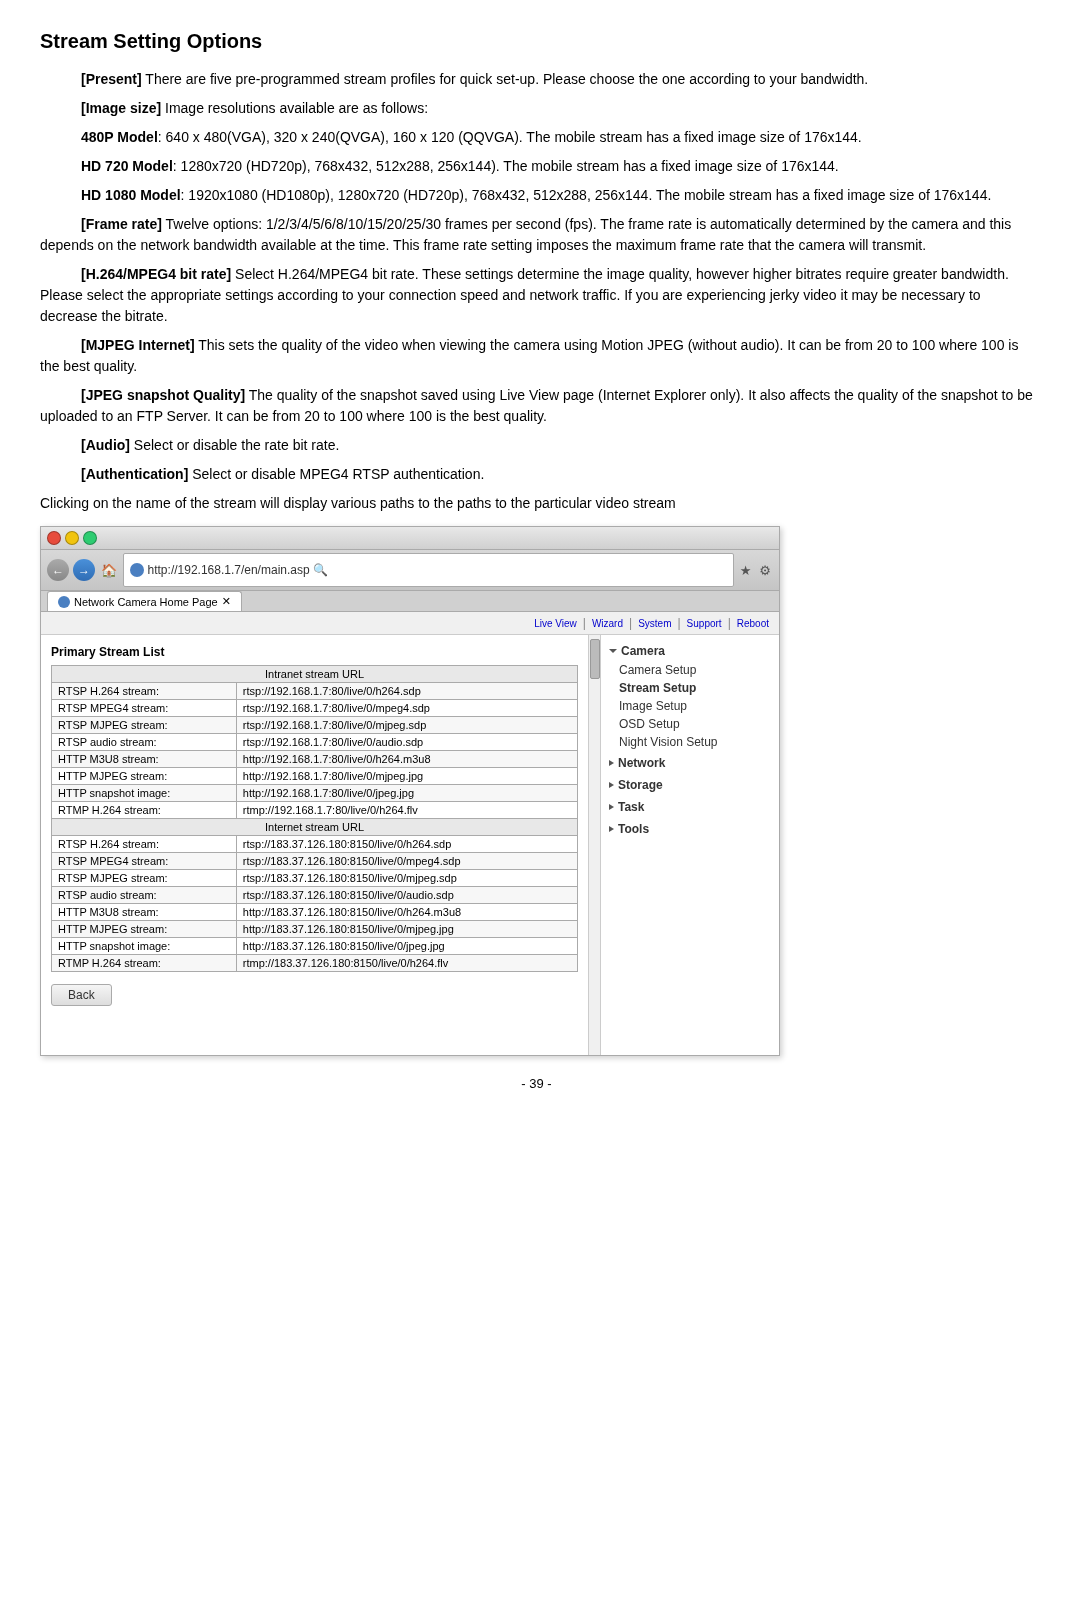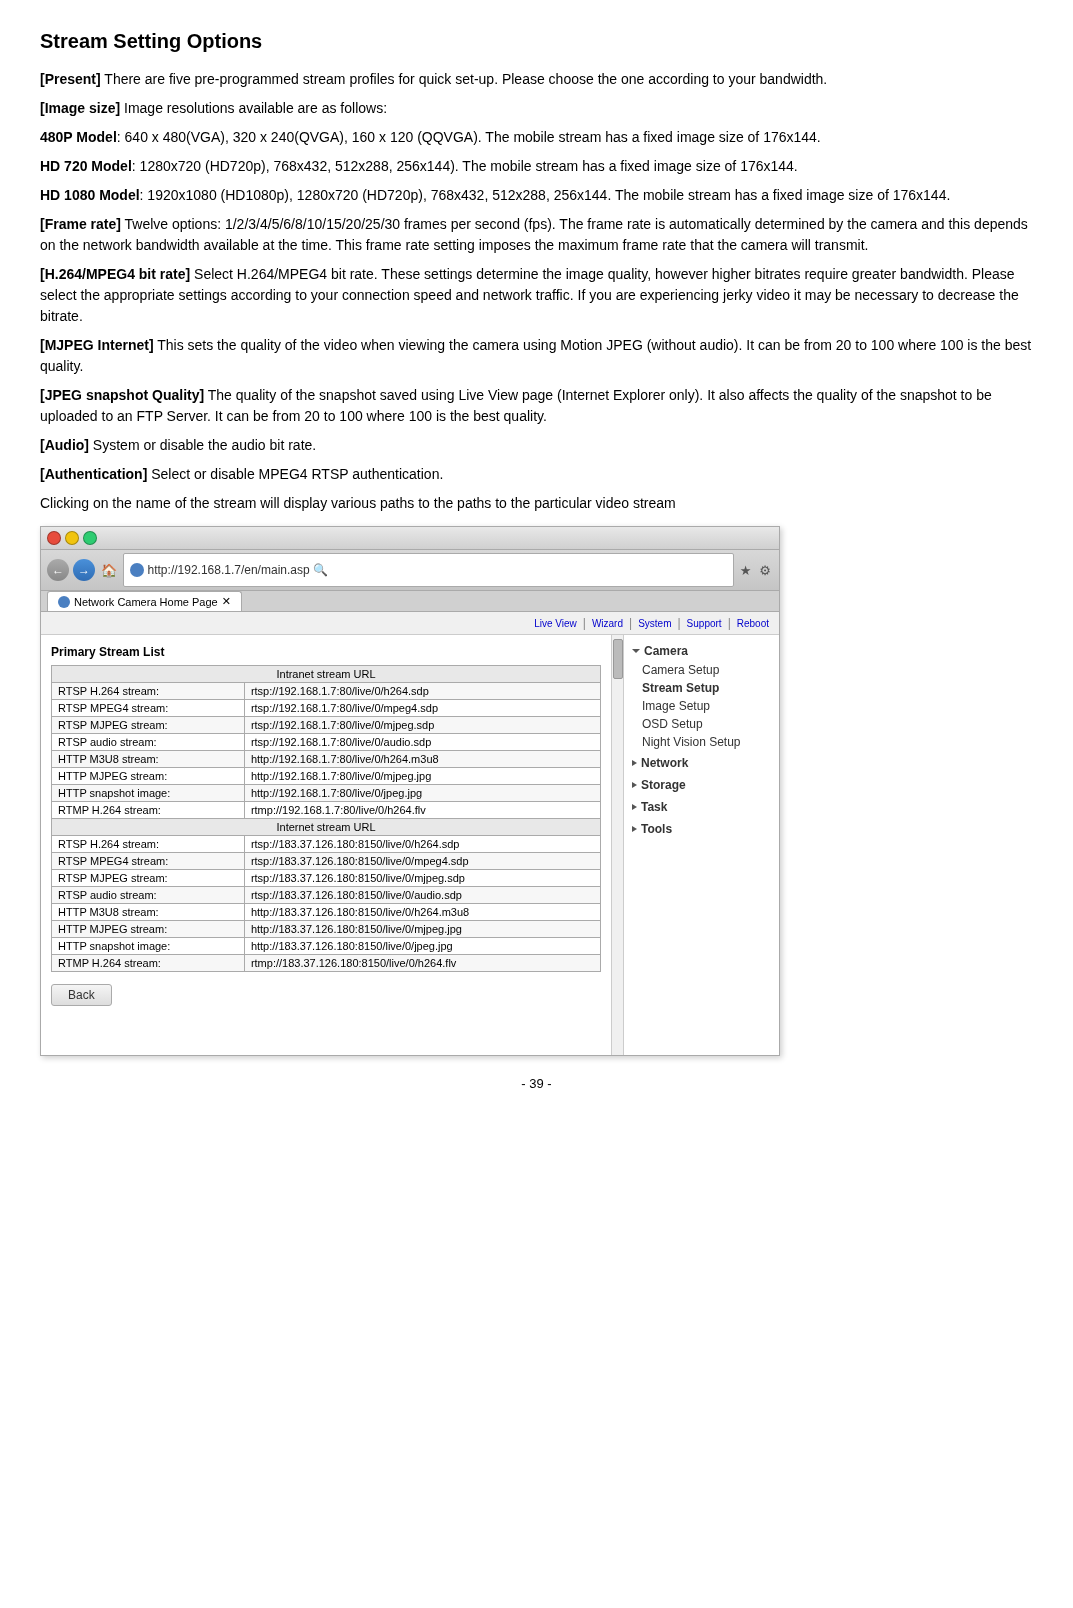--- a/index.html
+++ b/index.html
@@ -14,21 +14,21 @@
     }
     h1 {
       font-size: 20px;
       font-weight: bold;
       margin-bottom: 16px;
     }
     .content p {
       margin-bottom: 8px;
       line-height: 1.5;
     }
-    .content p .bold { font-weight: bold; }
+    .content p .bold { font-weight: bold; margin-left: 41px; }
     .browser-window {
       border: 1px solid #aaa;
       margin-top: 12px;
       margin-bottom: 16px;
       background: #fff;
       box-shadow: 2px 2px 6px rgba(0,0,0,0.2);
       width: 740px;
     }
     .browser-titlebar {
       background: linear-gradient(to bottom, #e8e8e8, #d0d0d0);
@@ -115,21 +115,21 @@
       padding: 4px 10px;
       display: flex;
       justify-content: flex-end;
       align-items: center;
       font-size: 12px;
       gap: 6px;
     }
     .topbar a { color: #0000cc; text-decoration: none; font-size: 10px; }
     .topbar .sep { color: #888; }
     .sidebar {
-      width: 156px;
+      width: 179px;
       background: white;
       border-left: 1px solid #ccc;
       font-size: 12px;
       padding: 6px 0;
     }
     .sidebar-group {
       margin-bottom: 2px;
     }
     .sidebar-header {
       display: flex;
@@ -260,21 +260,21 @@
   <p>
     <span class="bold">[H.264/MPEG4 bit rate]</span><span> Select H.264/MPEG4 bit rate.</span><span> These settings determine the image quality, however higher bitrates require greater bandwidth. Please select the appropriate settings according to your connection speed and network traffic. If you are experiencing jerky video it may be necessary to decrease the bitrate.</span>
   </p>
   <p>
     <span class="bold">[MJPEG Internet]</span><span> This sets the quality of the video when viewing the camera using Motion JPEG (without audio). It can be from 20 to 100 where 100 is the best quality.</span>
   </p>
   <p>
     <span class="bold">[JPEG snapshot Quality]</span><span> The quality of the snapshot saved using Live View page (Internet Explorer only). It also affects the quality of the snapshot to be uploaded to an FTP Server. It can be from 20 to 100 where 100 is the best quality.</span>
   </p>
   <p>
-    <span class="bold">[Audio]</span><span> System or disable the audio bit rate.</span>
+    <span class="bold">[Audio]</span><span> Select or disable the rate bit rate.</span>
   </p>
   <p>
     <span class="bold">[Authentication]</span><span> Select or disable MPEG4 RTSP authentication.</span>
   </p>
   <p>
     <span>Clicking on the name of the stream will display various paths to the paths to the particular video stream</span>
   </p>
 </div>
 
 <div class="browser-window">

